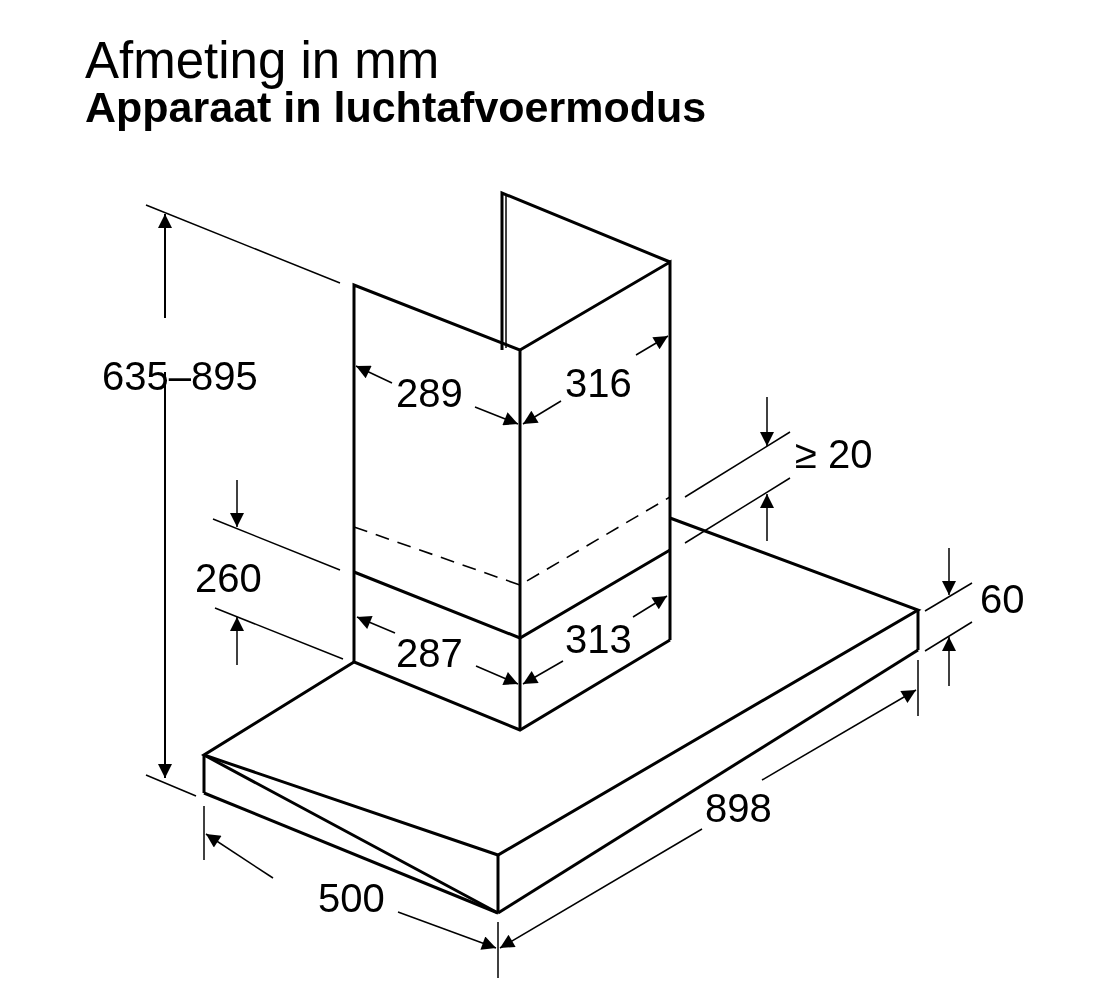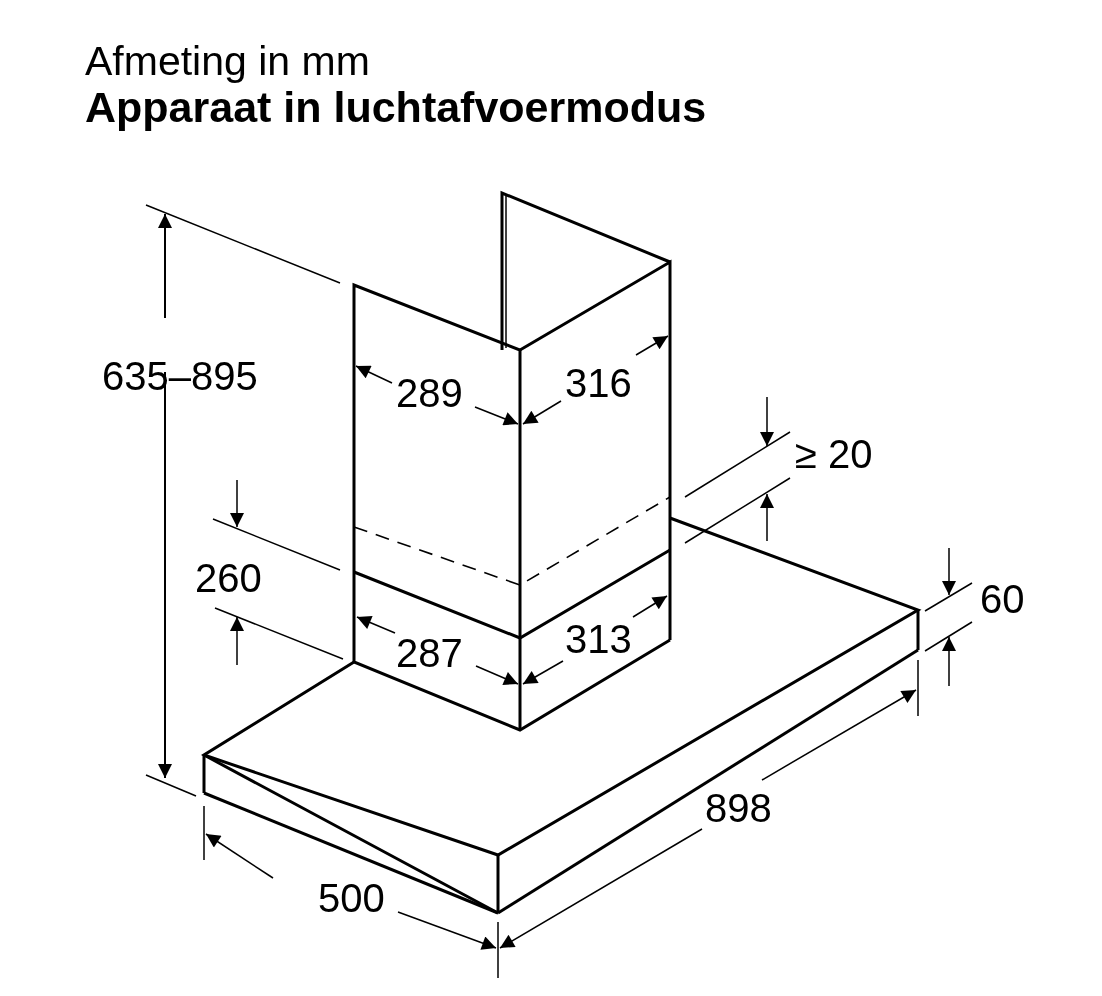--- a/index.html
+++ b/index.html
@@ -1,17 +1,17 @@
 <!DOCTYPE html>
 <html><head>
 <meta charset="utf-8">
 <style>
   html, body { margin: 0; padding: 0; background: #ffffff; }
   body { width: 1102px; height: 996px; position: relative; overflow: hidden; font-family: "Liberation Sans", sans-serif; color: #000; }
-  .title { position: absolute; left: 85px; top: 38px; font-size: 41px; line-height: 46px; font-weight: normal; letter-spacing: 0px; }
+  .title { position: absolute; left: 85px; top: 38px; font-size: 51px; line-height: 46px; font-weight: normal; letter-spacing: 0px; }
   .subtitle { position: absolute; left: 85px; top: 84px; font-size: 43px; line-height: 46px; font-weight: bold; }
   svg { position: absolute; left: 0; top: 0; }
   .dim { font-family: "Liberation Sans", sans-serif; font-size: 40px; fill: #000; }
 </style>
 </head>
 <body>
 
 <div class="title">Afmeting in mm</div>
 <div class="subtitle">Apparaat in luchtafvoermodus</div>
 

